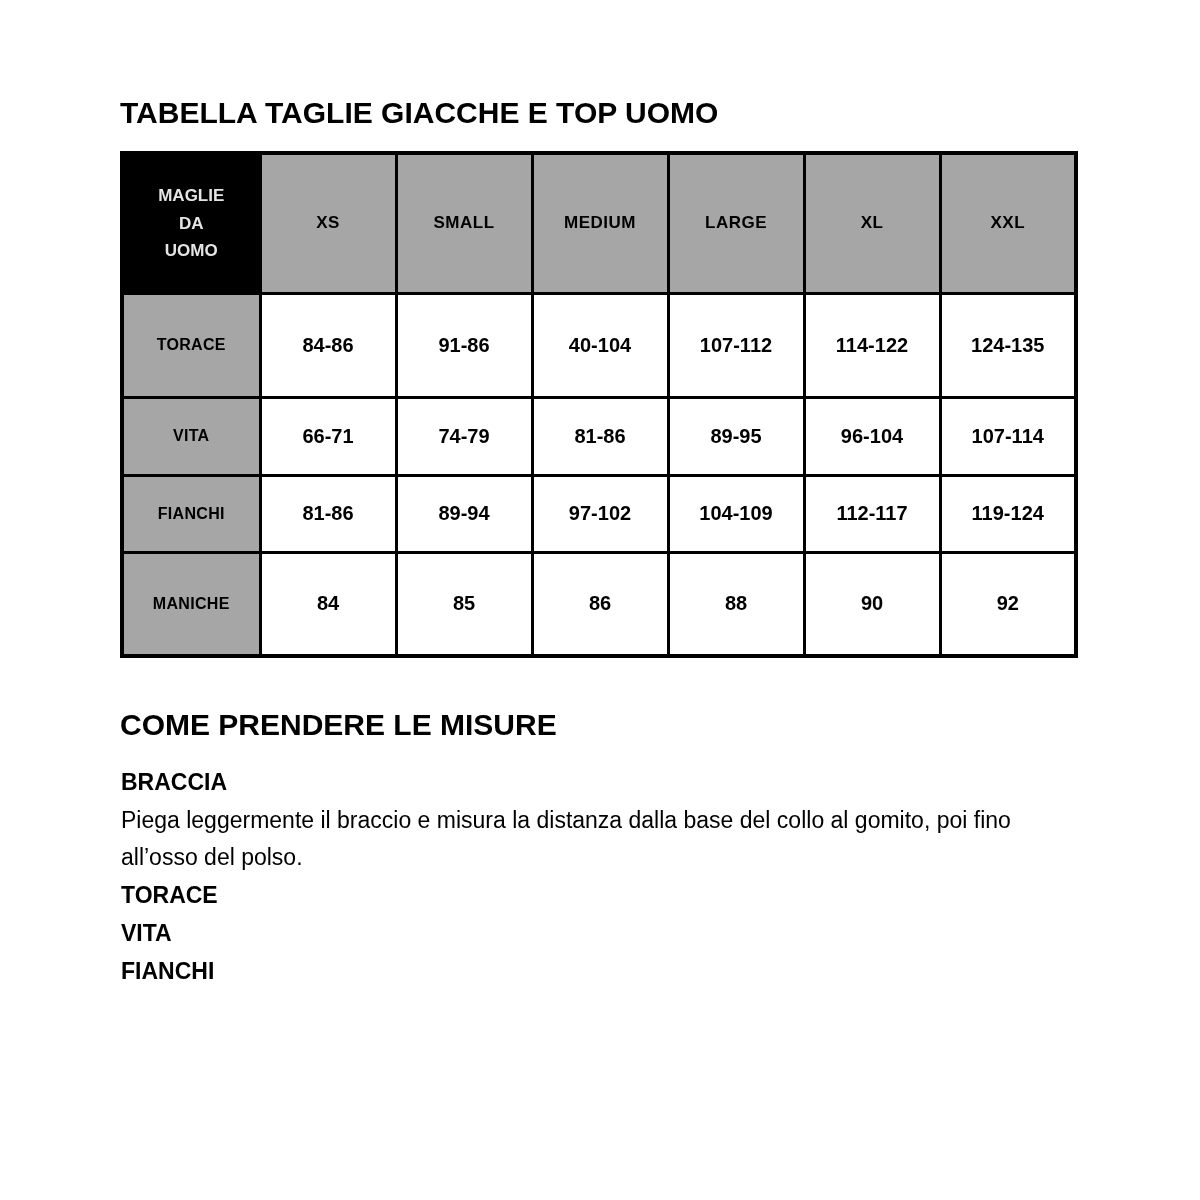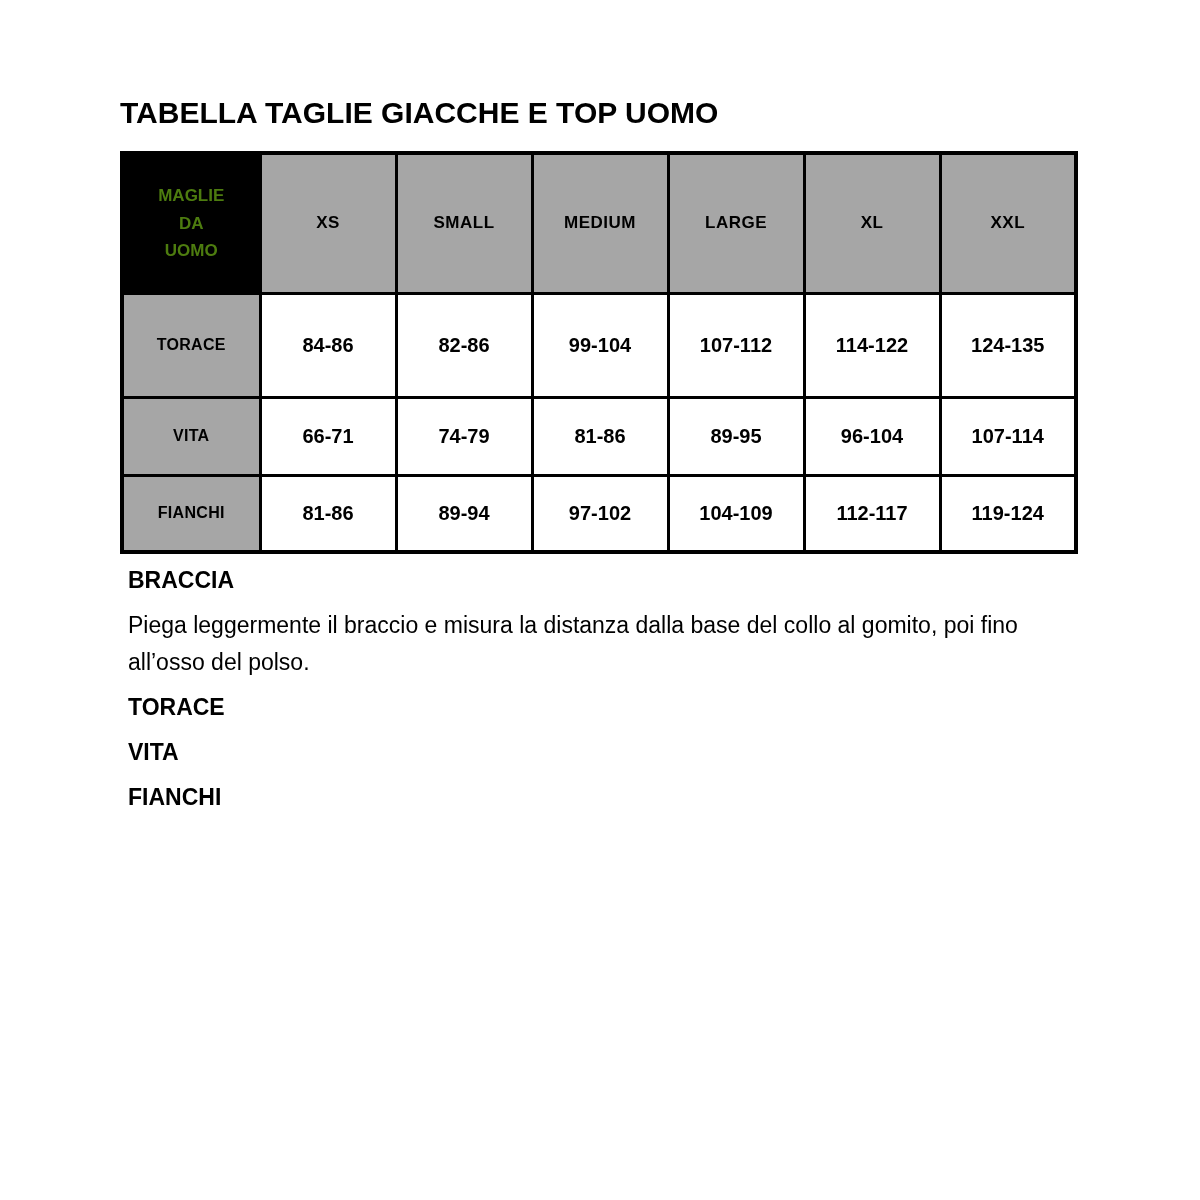--- a/index.html
+++ b/index.html
@@ -35,21 +35,21 @@
     padding: 0;
   }
   col.first-col { width: 138px; }
   tr.r-header  { height: 140px; }
   tr.r-torace  { height: 104px; }
   tr.r-vita    { height: 78px; }
   tr.r-fianchi { height: 77px; }
   tr.r-maniche { height: 104px; }
   .corner-cell {
     background: #000000;
-    color: #4d7c0f;
+    color: #e5e5e5;
     font-size: 17px;
     font-weight: bold;
     white-space: pre-line;
     line-height: 1.6;
   }
   .size-col-cell {
     background: #a6a6a6;
     font-size: 17px;
     font-weight: bold;
     letter-spacing: 0.5px;
@@ -64,21 +64,21 @@
     background: #ffffff;
     font-size: 20px;
     font-weight: bold;
   }
   .section-title {
     font-size: 30px;
     font-weight: bold;
     margin: 50px 0 22px 0;
   }
   .measure p {
-    margin: 8px;
+    margin: 1px;
     font-size: 23px;
     line-height: 37px;
     max-width: 920px;
   }
   .measure p.heading {
     font-weight: bold;
   }
 </style>
 </head>
 <body>
@@ -106,22 +106,22 @@
         <th class="size-col-cell">SMALL</th>
         <th class="size-col-cell">MEDIUM</th>
         <th class="size-col-cell">LARGE</th>
         <th class="size-col-cell">XL</th>
         <th class="size-col-cell">XXL</th>
       </tr>
 
       <tr class="r-torace">
         <td class="row-label-cell">TORACE</td>
         <td class="value-cell">84-86</td>
-        <td class="value-cell">82-86</td>
-        <td class="value-cell">99-104</td>
+        <td class="value-cell">91-86</td>
+        <td class="value-cell">40-104</td>
         <td class="value-cell">107-112</td>
         <td class="value-cell">114-122</td>
         <td class="value-cell">124-135</td>
       </tr>
 
       <tr class="r-vita">
         <td class="row-label-cell">VITA</td>
         <td class="value-cell">66-71</td>
         <td class="value-cell">74-79</td>
         <td class="value-cell">81-86</td>
@@ -133,23 +133,33 @@
       <tr class="r-fianchi">
         <td class="row-label-cell">FIANCHI</td>
         <td class="value-cell">81-86</td>
         <td class="value-cell">89-94</td>
         <td class="value-cell">97-102</td>
         <td class="value-cell">104-109</td>
         <td class="value-cell">112-117</td>
         <td class="value-cell">119-124</td>
       </tr>
 
+      <tr class="r-maniche">
+        <td class="row-label-cell">MANICHE</td>
+        <td class="value-cell">84</td>
+        <td class="value-cell">85</td>
+        <td class="value-cell">86</td>
+        <td class="value-cell">88</td>
+        <td class="value-cell">90</td>
+        <td class="value-cell">92</td>
+      </tr>
     </tbody>
   </table>
 
+  <h2 class="section-title">COME PRENDERE LE MISURE</h2>
 
   <div class="measure">
     <p class="heading">BRACCIA</p>
     <p>Piega leggermente il braccio e misura la distanza dalla base del collo al gomito, poi fino all’osso del polso.</p>
 
     <p class="heading">TORACE</p>
 
     <p class="heading">VITA</p>
 
     <p class="heading">FIANCHI</p>

